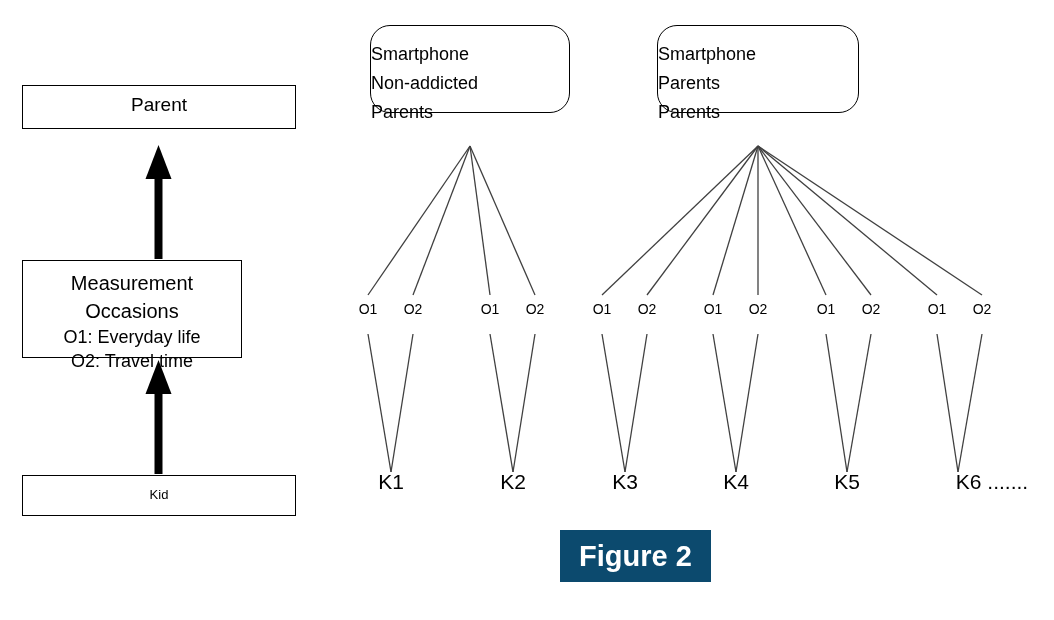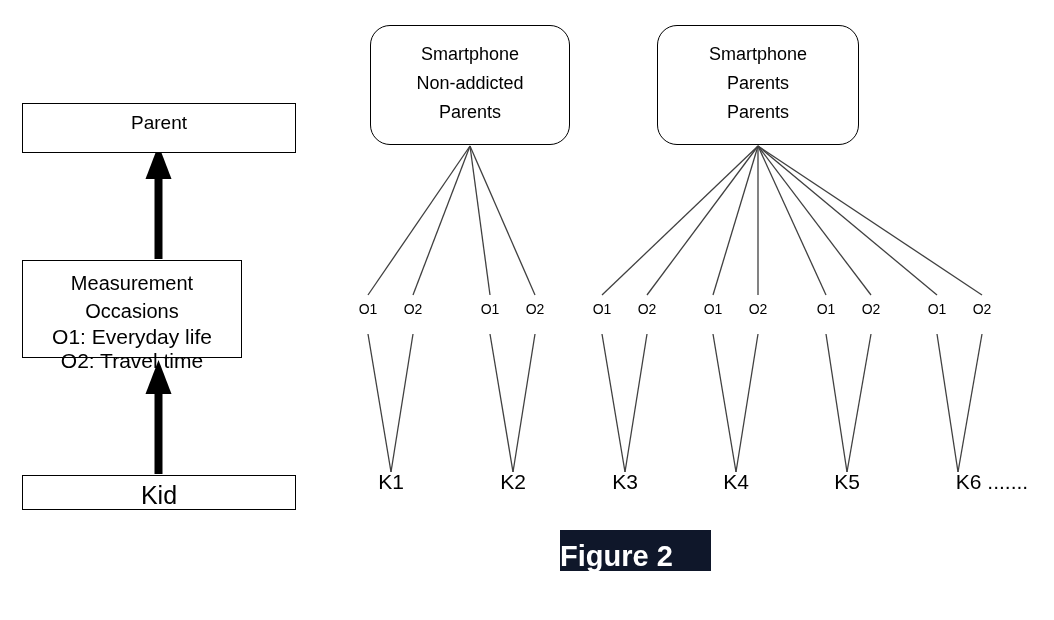--- a/index.html
+++ b/index.html
@@ -24,41 +24,41 @@
   .rect-box {
     position: absolute;
     border: 1.5px solid #000000;
     background: #ffffff;
     color: #000000;
     text-align: center;
     box-sizing: border-box;
     z-index: 1;
   }
   .parent-box {
-    left: 22px; top: 103px; width: 274px; height: 50px;
+    left: 22px; top: 85px; width: 274px; height: 44px;
     font-size: 19px; line-height: 37px;
   }
   .measurement-box {
     left: 22px; top: 260px; width: 220px; height: 98px;
     padding-top: 8px;
   }
   .measurement-title { font-size: 20px; line-height: 28px; }
-  .measurement-sub   { font-size: 21px; line-height: 24px; }
+  .measurement-sub   { font-size: 18px; line-height: 24px; }
   .kid-box {
-    left: 22px; top: 475px; width: 274px; height: 35px;
-    font-size: 25px; line-height: 38px;
+    left: 22px; top: 475px; width: 274px; height: 41px;
+    font-size: 13px; line-height: 38px;
   }
   .round-box {
     position: absolute;
-    top: 25px; height: 120px;
+    top: 25px; height: 88px;
     border: 1.5px solid #000000;
     border-radius: 20px;
     background: #ffffff;
     color: #000000;
-    text-align: center;
+    text-align: left;
     box-sizing: border-box;
     padding-top: 14px;
     font-size: 18px;
     line-height: 29px;
     z-index: 1;
   }
   .round-box-a { left: 370px; width: 200px; }
   .round-box-b { left: 657px; width: 202px; }
   .bold-line { font-weight: normal; }
   .occasion-label {
@@ -75,25 +75,26 @@
     top: 470px;
     transform: translateX(-50%);
     font-size: 21px;
     color: #000000;
     white-space: nowrap;
     z-index: 1;
   }
   .figure-caption {
     position: absolute;
     left: 560px; top: 530px;
-    width: 151px; height: 41px;
-    background: #0f172a;
+    width: 151px; height: 52px;
+    background: #0c4a6e;
     color: #ffffff;
     font-size: 29px;
     font-weight: bold;
+    text-align: center;
     line-height: 53px;
     z-index: 1;
   }
 </style>
 </head>
 <body>
 
 <div class="canvas">
 
   <svg class="connector-layer" width="1054" height="620" viewBox="0 0 1054 620" xmlns="http://www.w3.org/2000/svg">

